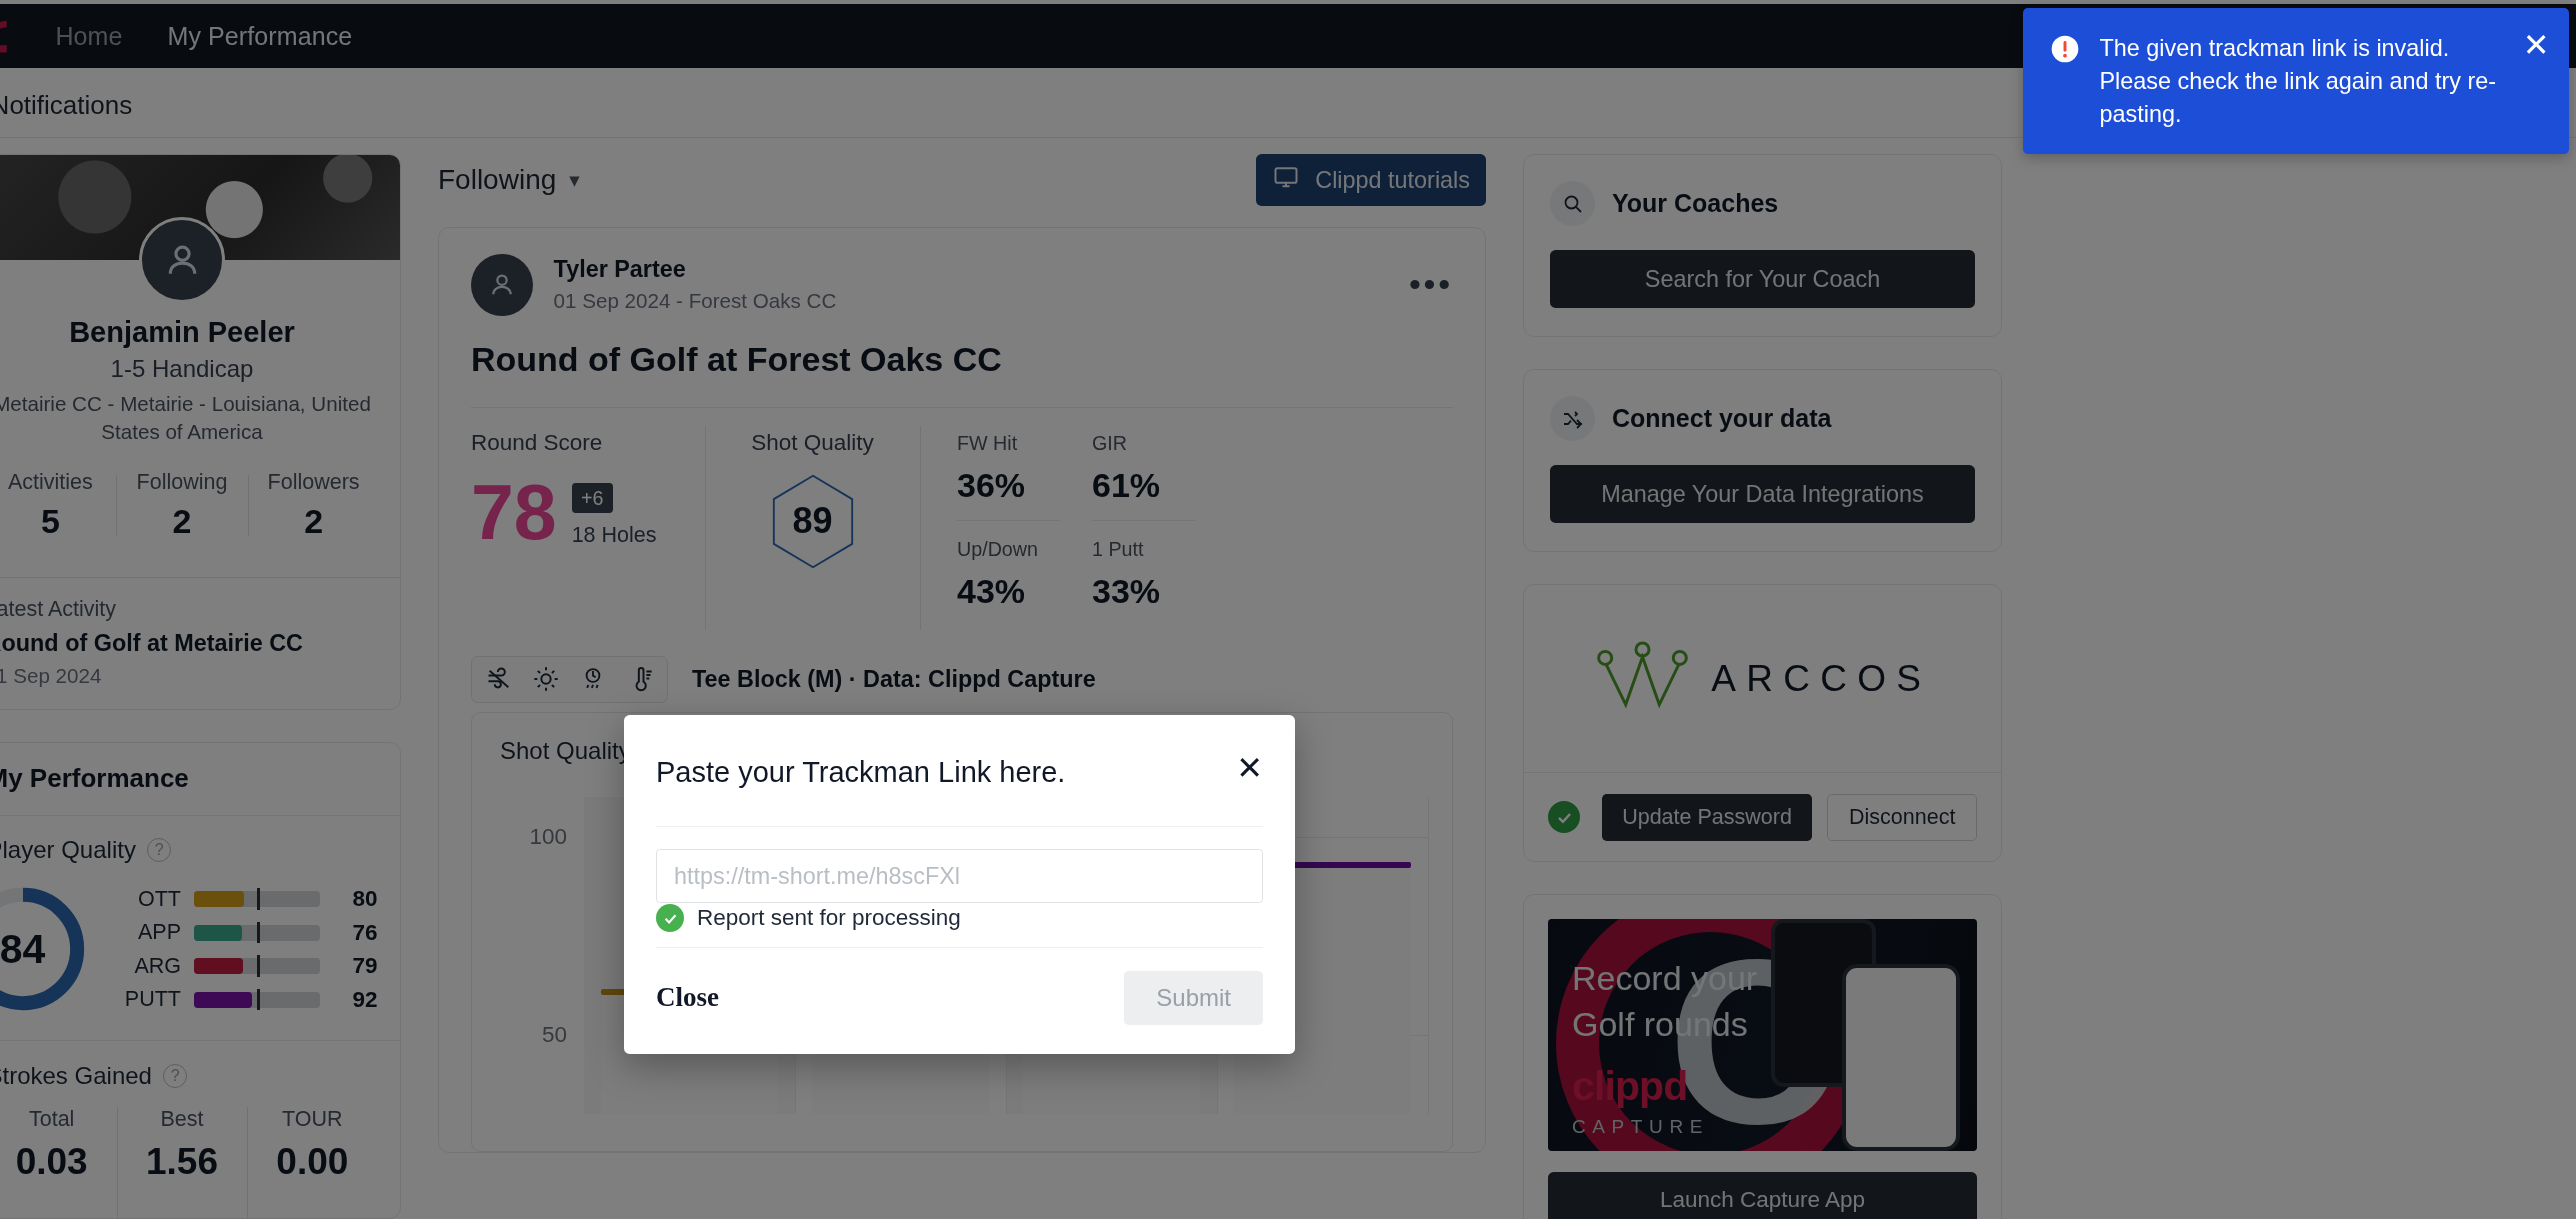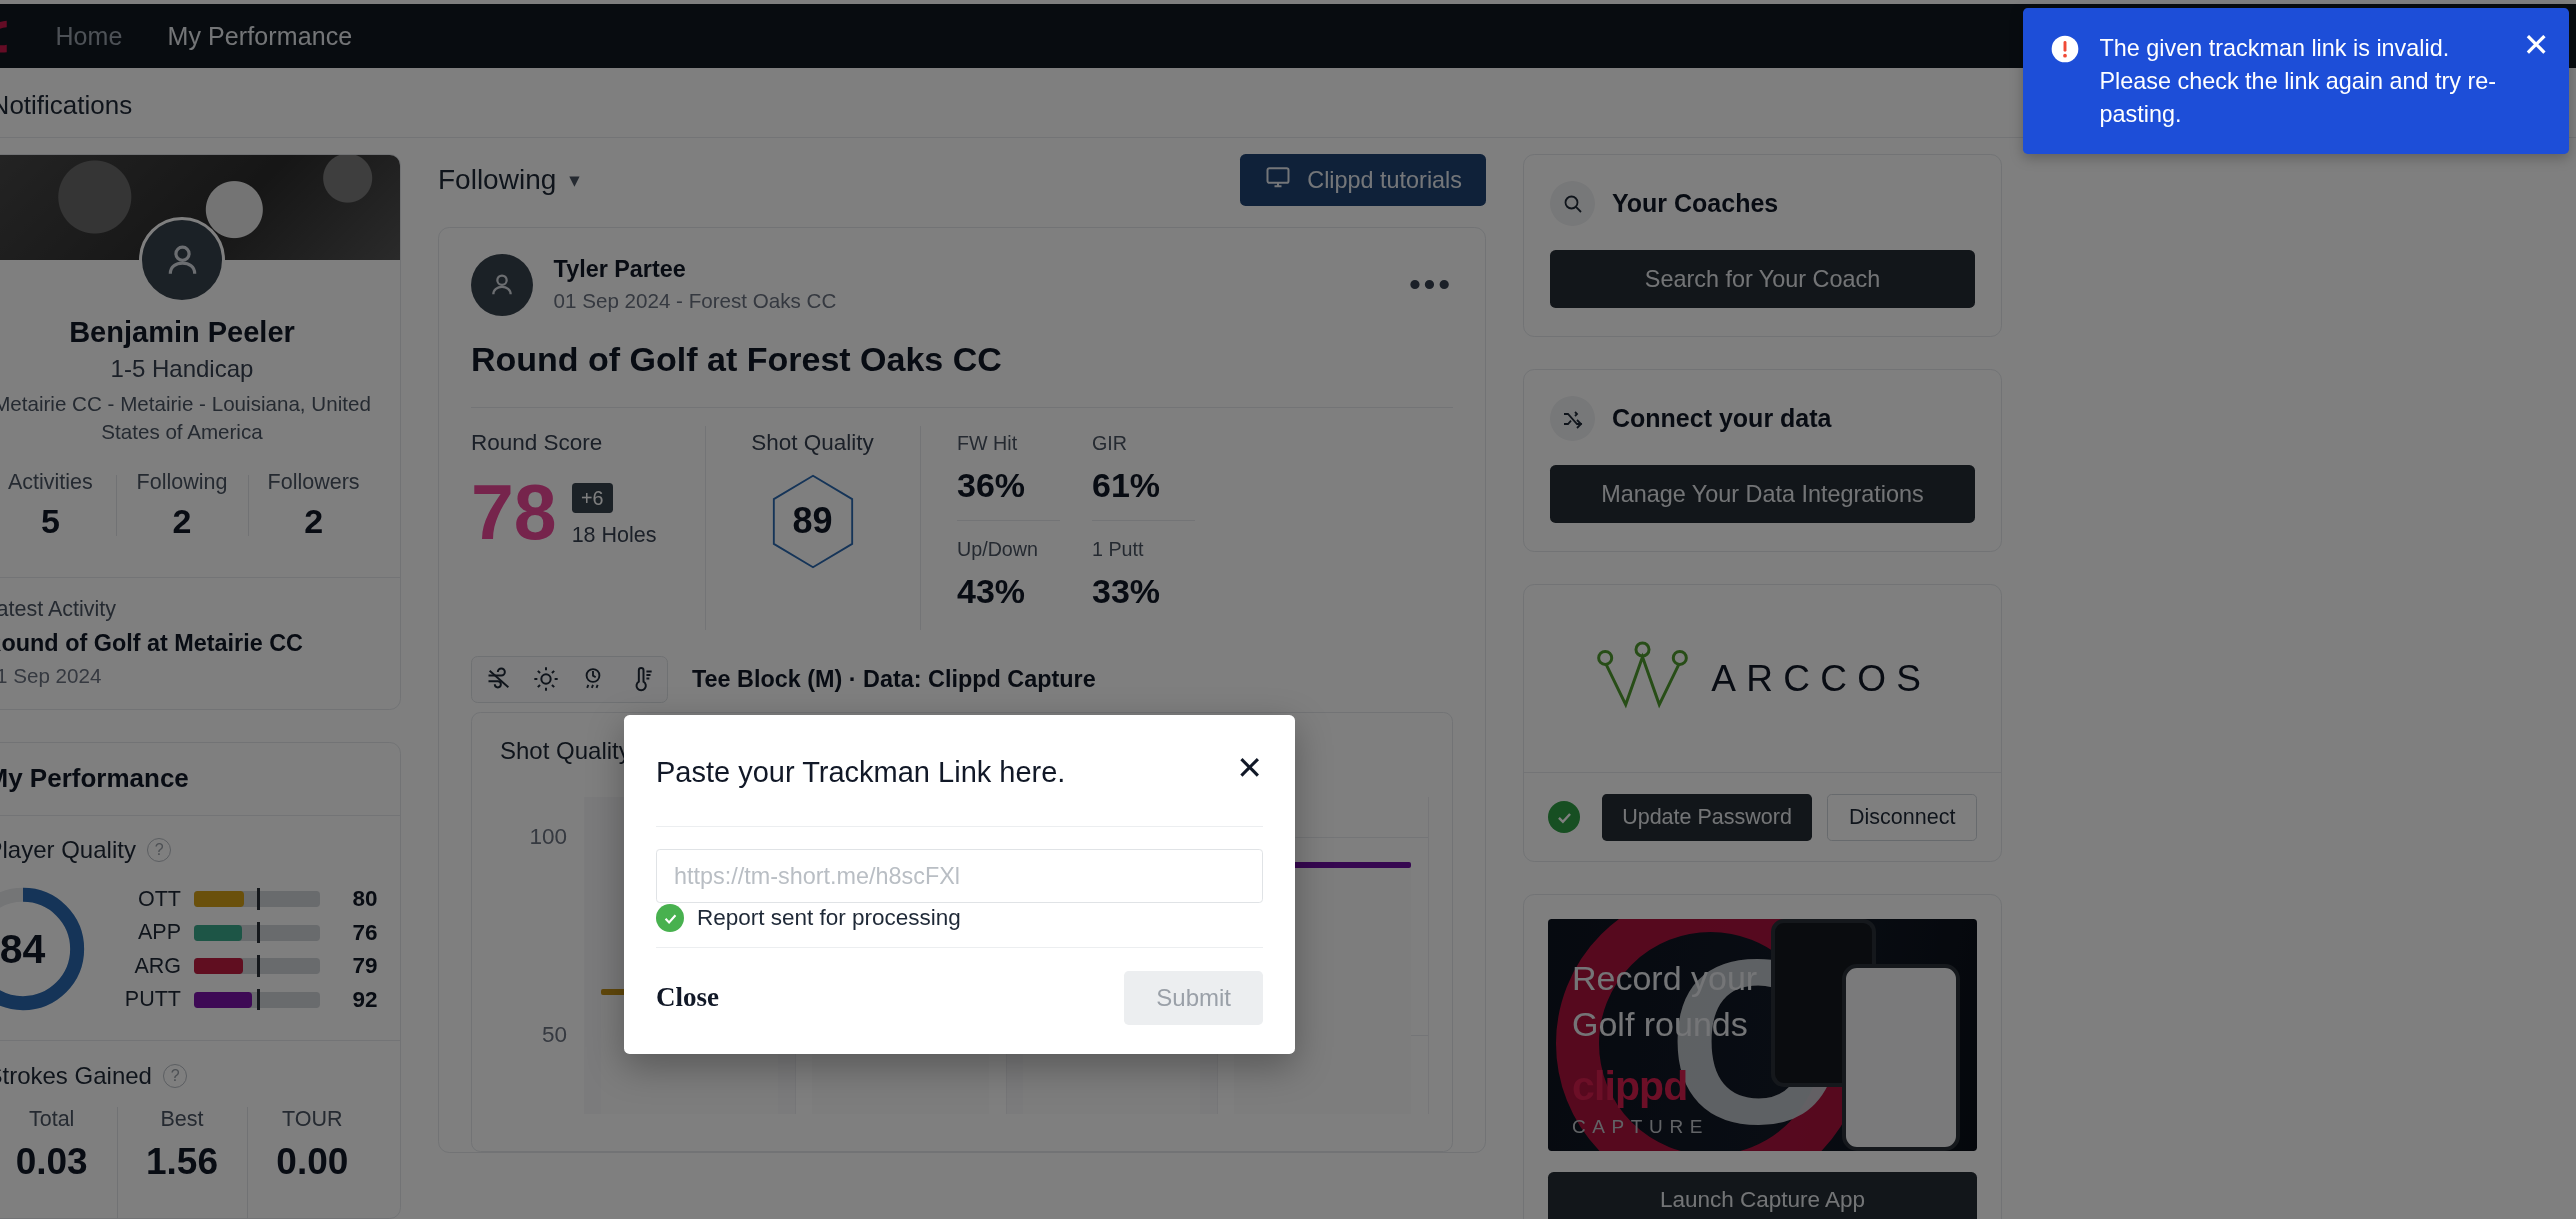--- a/index.html
+++ b/index.html
@@ -144,21 +144,21 @@
   .sg-value { font-size: 37px; font-weight: bold; color: #111827; margin-top: 9.4px; }
 
   
   #center-col { width: 1048px; flex: none; }
   .feed-top { display: flex; align-items: center; margin-bottom: 20.6px; }
   .following-sel { display: flex; align-items: center; gap: 13px; cursor: pointer; }
   .following-sel .lbl { font-size: 28px; color: #1f2937; }
   .following-sel .cv { font-size: 20.6px; color: #4b5563; }
   .tutorials-btn {
     margin-left: auto; background: #1e4272; color: #e8ecf2; border: none;
-    border-radius: 5.6px; padding: 0 24px; height: 52px; font-size: 23.4px;
+    border-radius: 5.6px; padding: 0 16px; height: 52px; font-size: 23.4px;
     display: flex; align-items: center; gap: 15px; cursor: pointer;
     font-family: "Liberation Sans", sans-serif;
   }
   .tutorials-btn svg { width: 28px; height: 28px; }
 
   #post-card { padding: 0; }
   .post-head { display: flex; align-items: center; padding: 26px 32px 0; }
   .post-avatar {
     width: 62px; height: 62px; border-radius: 50%; background: #37424d;
     display: flex; align-items: center; justify-content: center; color: #d8dde2; flex: none;

